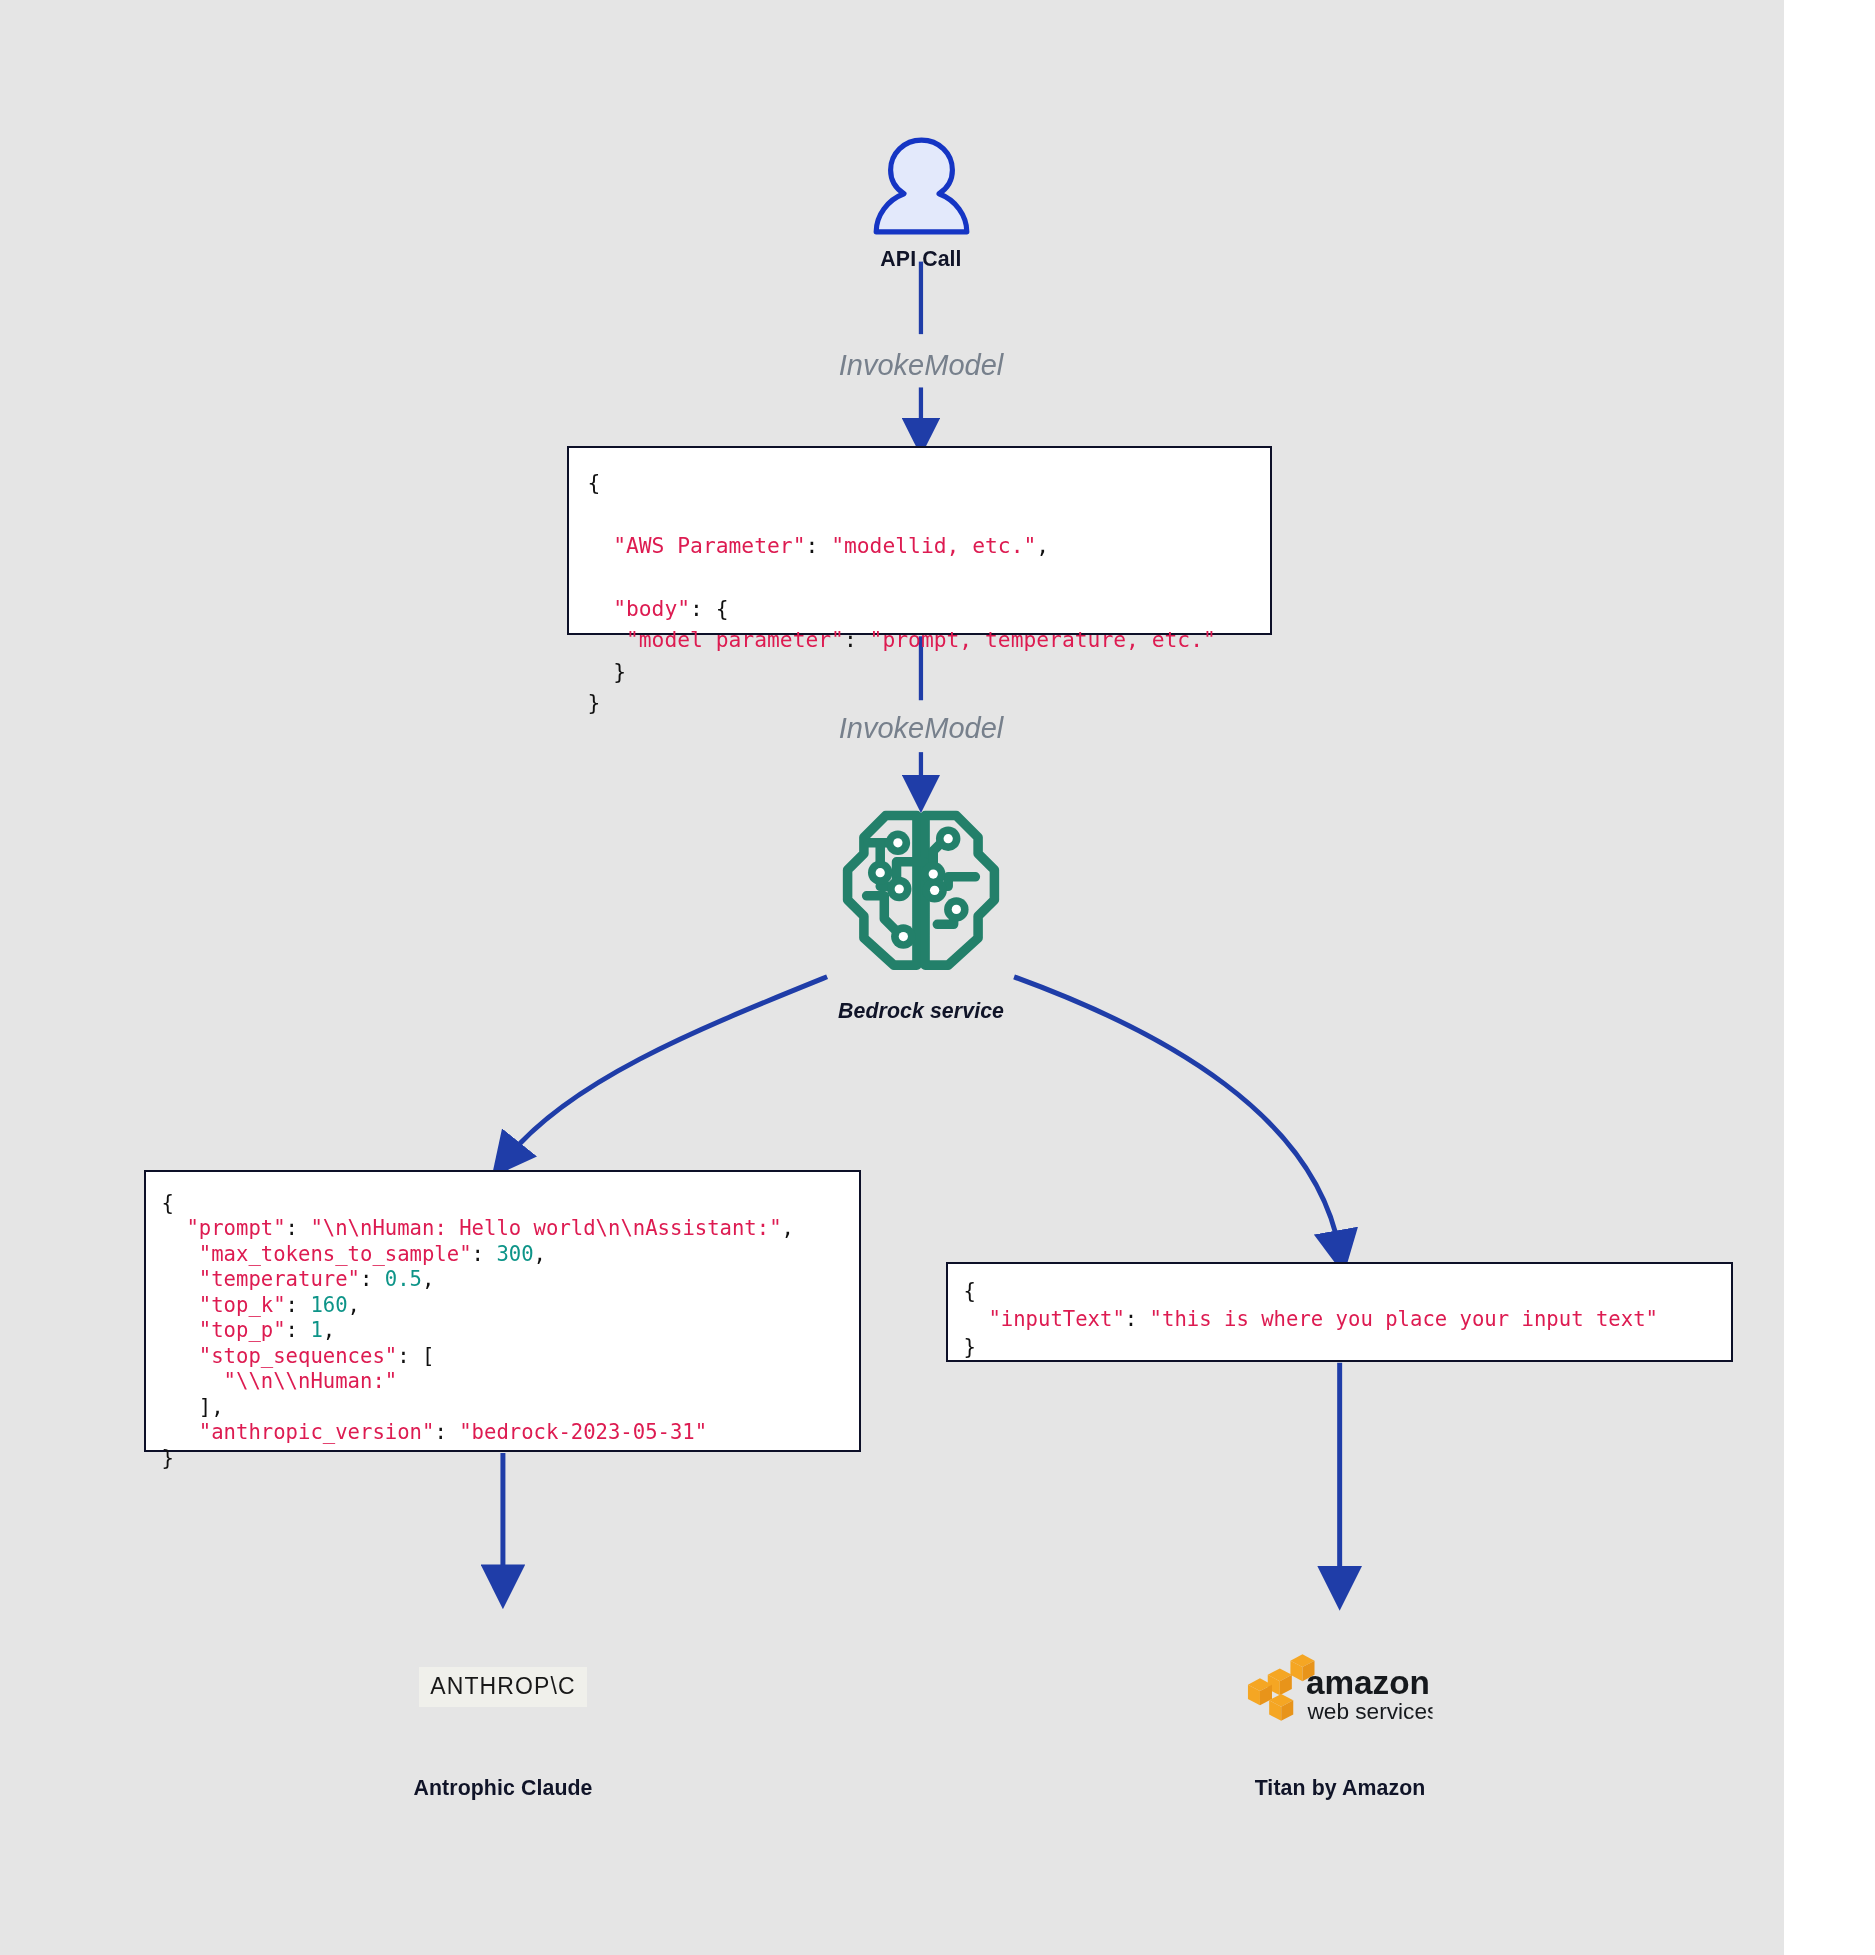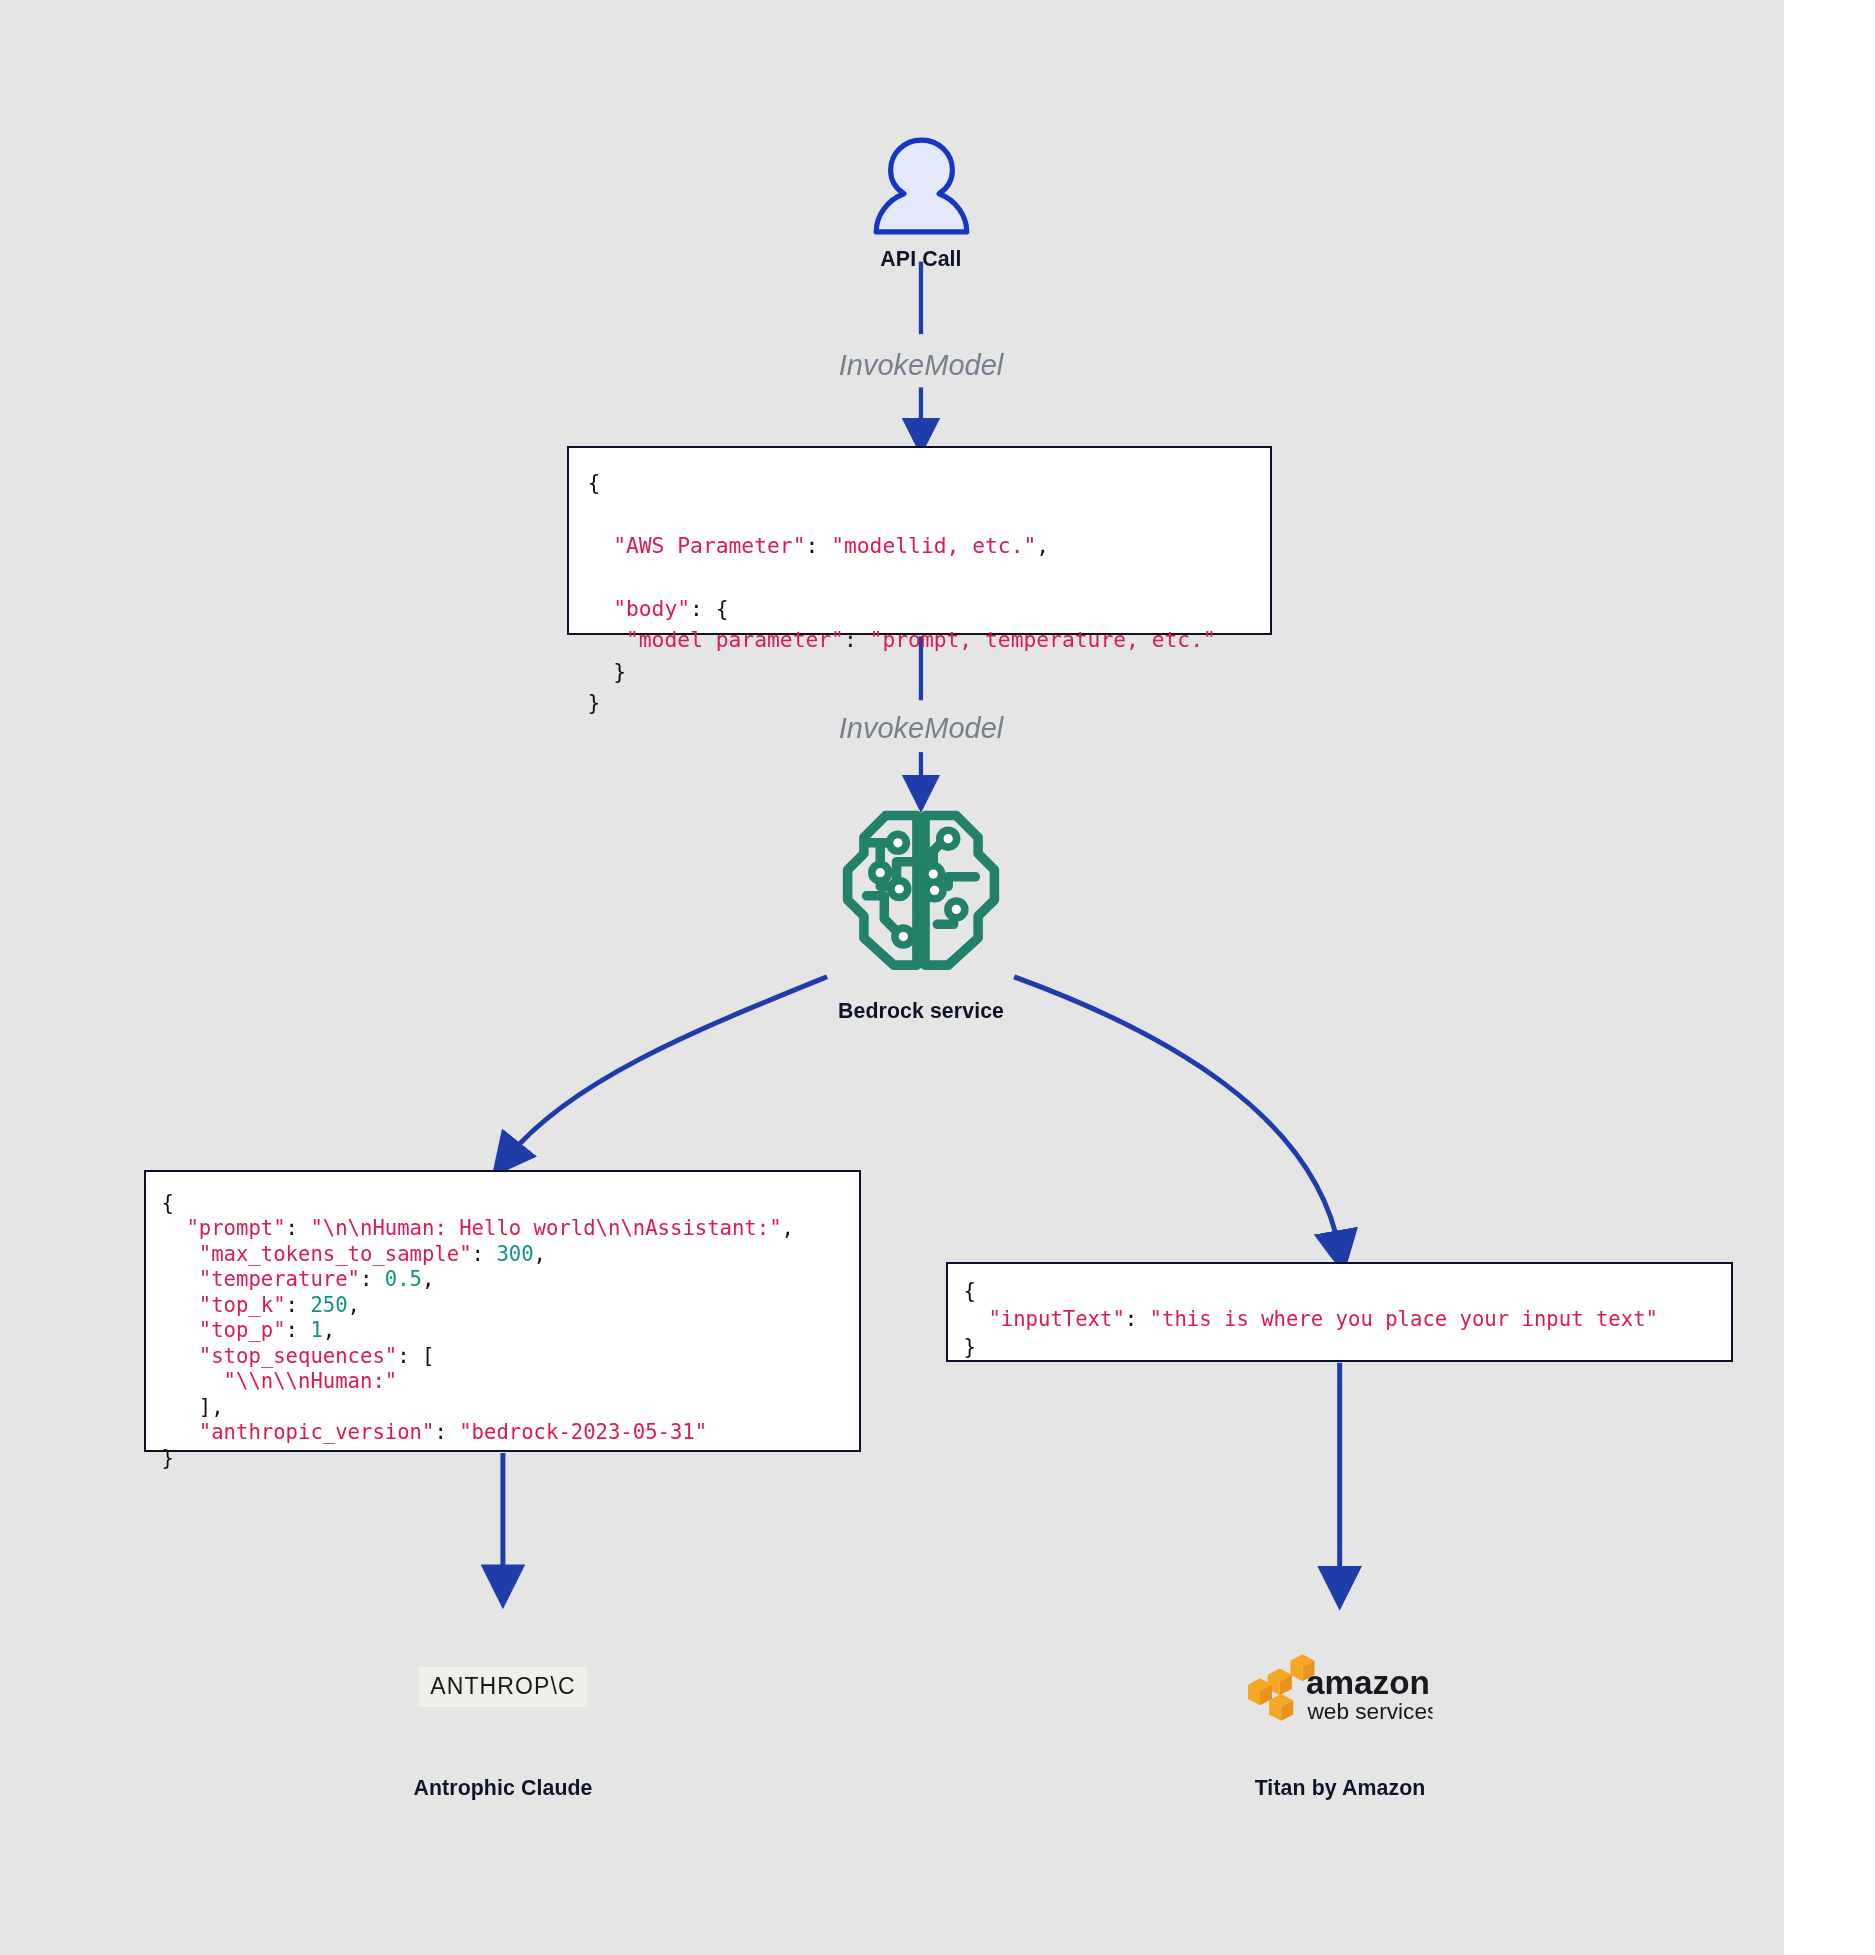--- a/index.html
+++ b/index.html
@@ -96,21 +96,21 @@
     position: absolute;
     font-family: "Liberation Sans", sans-serif;
     font-weight: bold;
     font-size: 21.3px;
     color: #101428;
     white-space: nowrap;
     transform: translateX(-50%);
     letter-spacing: 0.1px;
   }
   #caption-api-call  { left: 921px; top: 247px; }
-  #caption-bedrock   { left: 921px; top: 999px; }
+  #caption-bedrock   { left: 921px; top: 999px; font-style: italic; }
   #caption-claude    { left: 503px;  top: 1776px; text-align: center; }
   #caption-titan     { left: 1340px; top: 1776px; }
 
   
   #icon-user {
     left: 870px;
     top: 134px;
     width: 103px;
     height: 103px;
   }
@@ -236,21 +236,21 @@
       <circle cx="86" cy="79" r="3.4"></circle>
     </g>
   </svg>
   <div class="caption" id="caption-bedrock">Bedrock service</div>
 
   <div class="code-box" id="box-claude">
     <pre><span class="p">{</span>
 <span class="p">  </span><span class="k">"prompt"</span><span class="p">: </span><span class="s">"\n\nHuman: Hello world\n\nAssistant:"</span><span class="p">,</span>
 <span class="p">   </span><span class="k">"max_tokens_to_sample"</span><span class="p">: </span><span class="n">300</span><span class="p">,</span>
 <span class="p">   </span><span class="k">"temperature"</span><span class="p">: </span><span class="n">0.5</span><span class="p">,</span>
-<span class="p">   </span><span class="k">"top_k"</span><span class="p">: </span><span class="n">250</span><span class="p">,</span>
+<span class="p">   </span><span class="k">"top_k"</span><span class="p">: </span><span class="n">160</span><span class="p">,</span>
 <span class="p">   </span><span class="k">"top_p"</span><span class="p">: </span><span class="n">1</span><span class="p">,</span>
 <span class="p">   </span><span class="k">"stop_sequences"</span><span class="p">: [</span>
 <span class="p">     </span><span class="s">"\\n\\nHuman:"</span>
 <span class="p">   ],</span>
 <span class="p">   </span><span class="k">"anthropic_version"</span><span class="p">: </span><span class="s">"bedrock-2023-05-31"</span>
 <span class="p">}</span></pre>
   </div>
 
   <div class="code-box" id="box-titan">
     <pre><span class="p">{</span>

